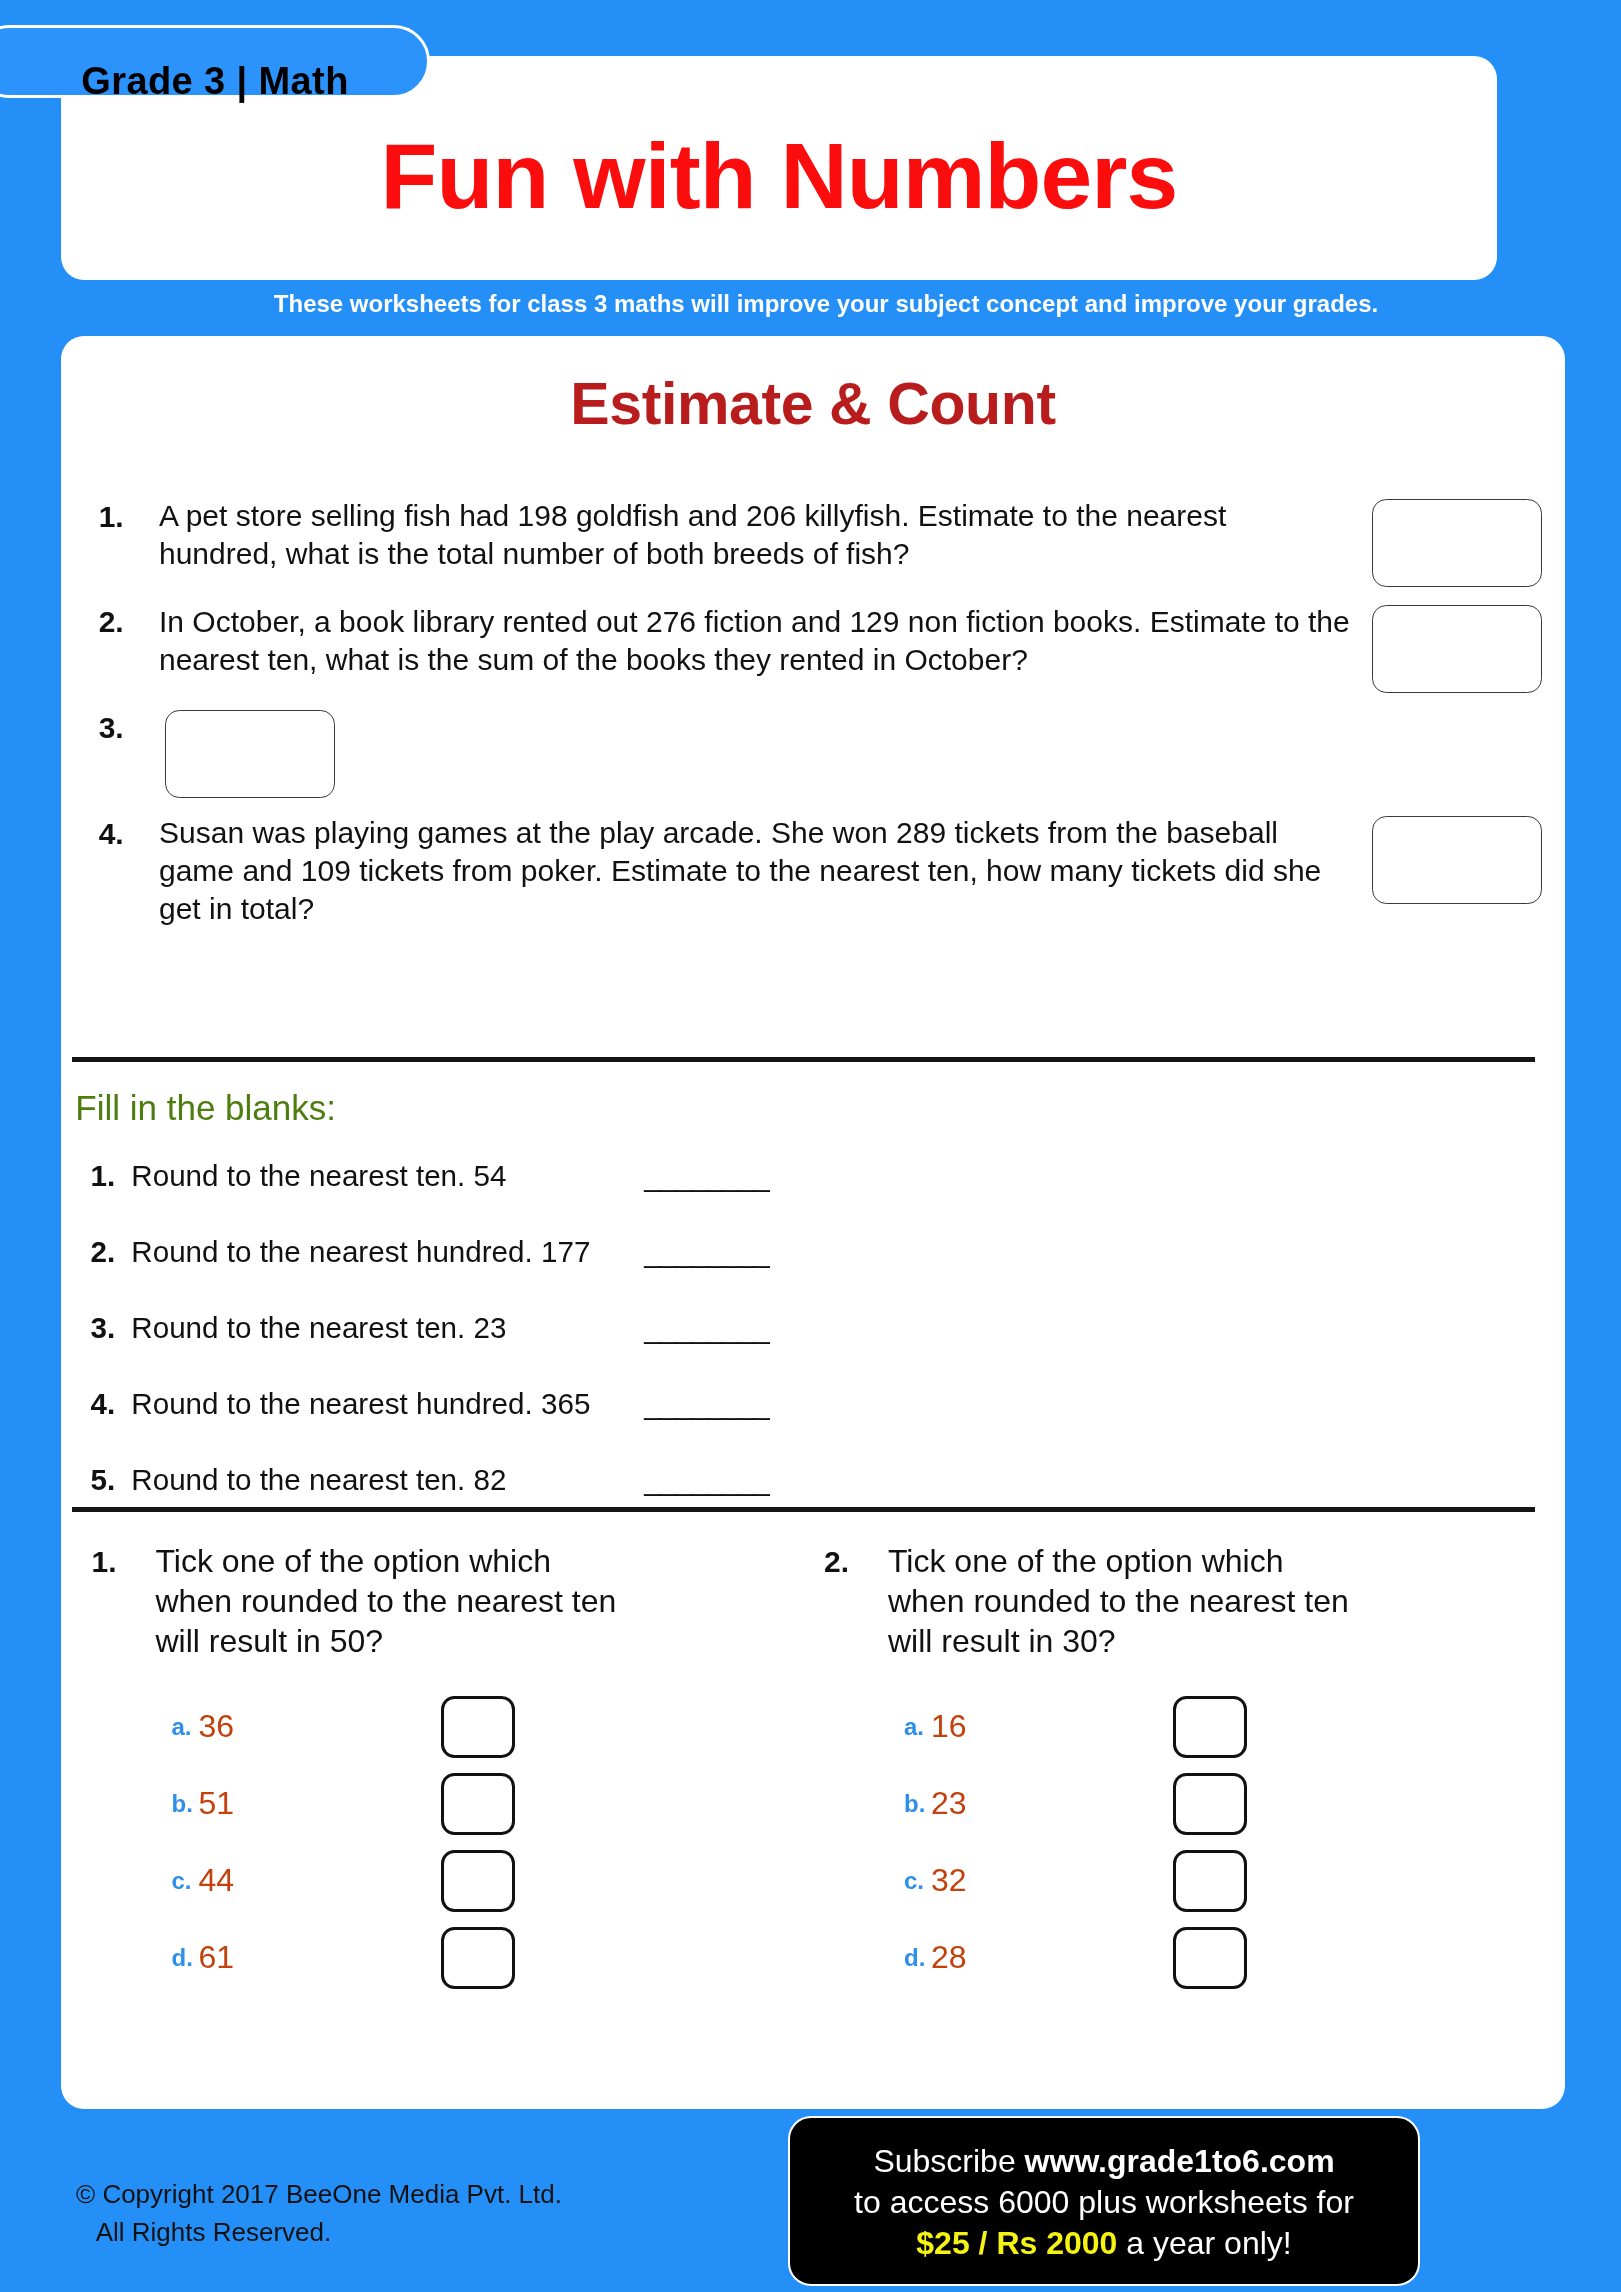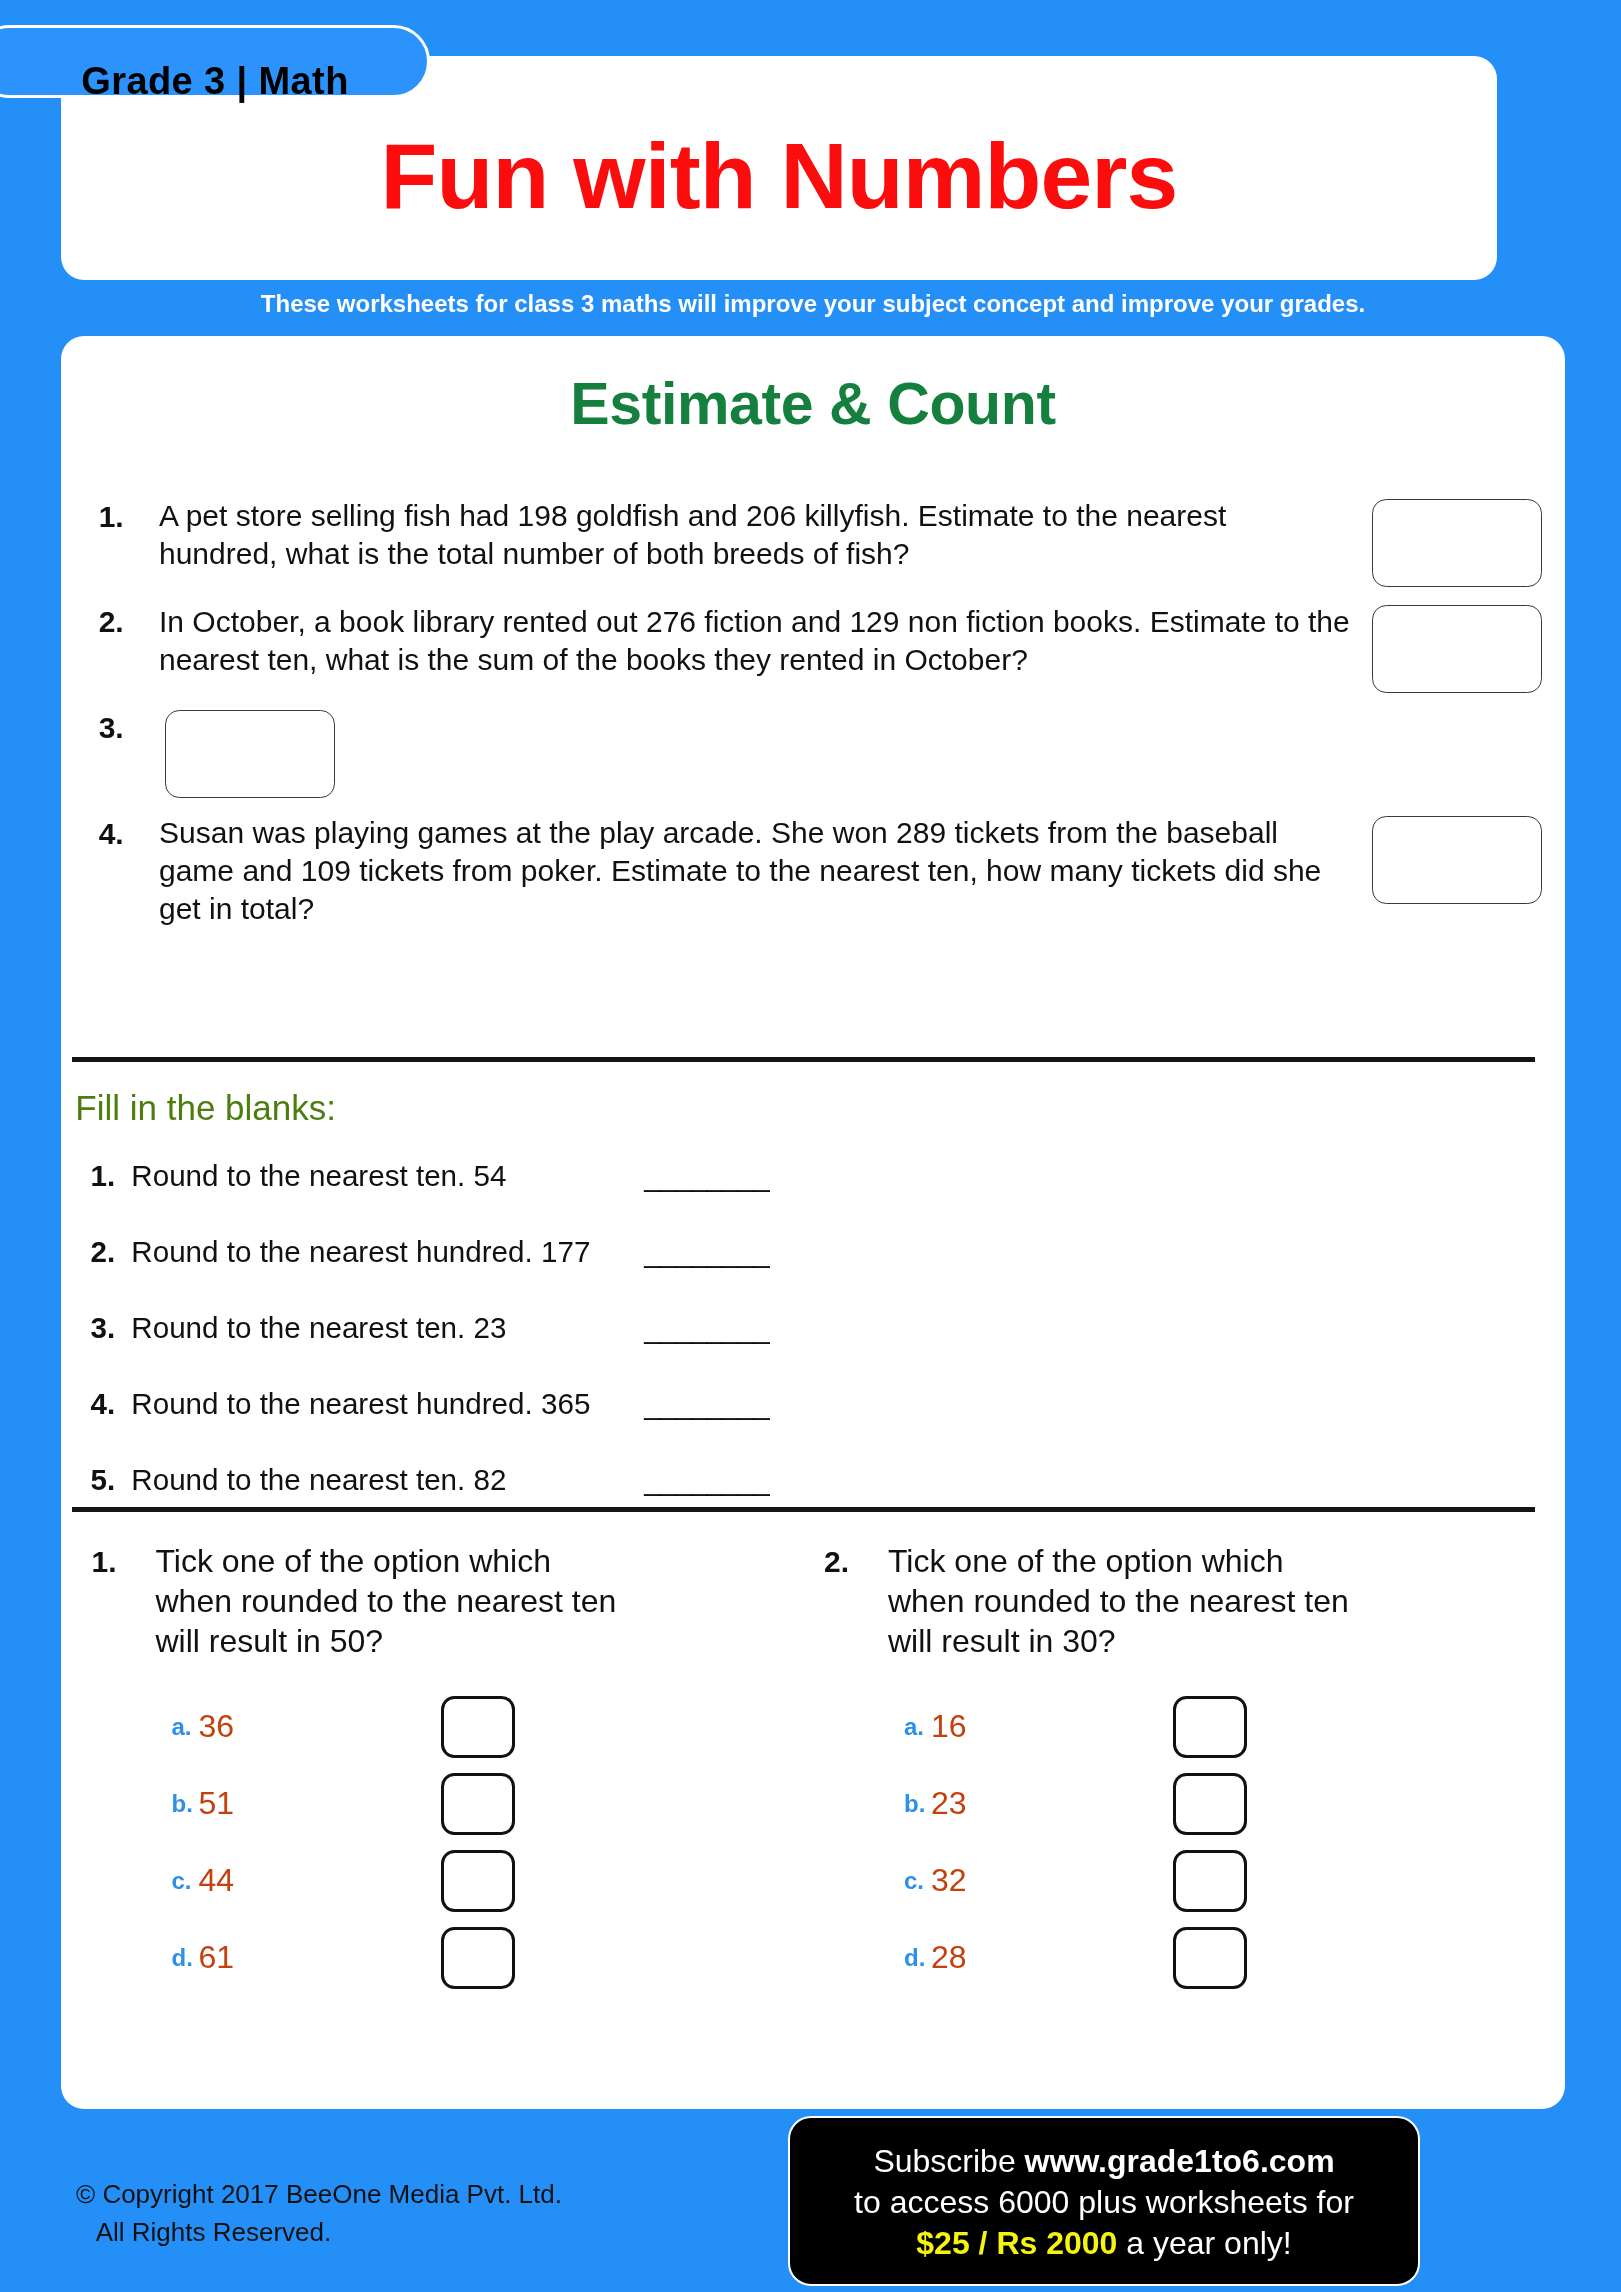--- a/index.html
+++ b/index.html
@@ -59,21 +59,21 @@
     font-size: 93px;
     font-weight: bold;
     color: #fb0d0d;
     letter-spacing: -0.9px;
     line-height: 1;
     margin-top: 16px;
   }
 
   #subtitle-band {
     position: absolute;
-    left: 61px;
+    left: 74px;
     top: 279px;
     width: 1504px;
     height: 50px;
     display: flex;
     align-items: center;
     justify-content: center;
     z-index: 15;
   }
   #subtitle-band .subtitle-text {
     font-size: 24px;
@@ -94,21 +94,21 @@
   }
 
   #section-title {
     position: absolute;
     left: 0;
     top: 34px;
     width: 100%;
     text-align: center;
     font-size: 59px;
     font-weight: bold;
-    color: #15803d;
+    color: #b91c1c;
     letter-spacing: -0.4px;
   }
 
   
   #word-problems {
     position: absolute;
     left: 18px;
     top: 161px;
     width: 1469px;
   }

